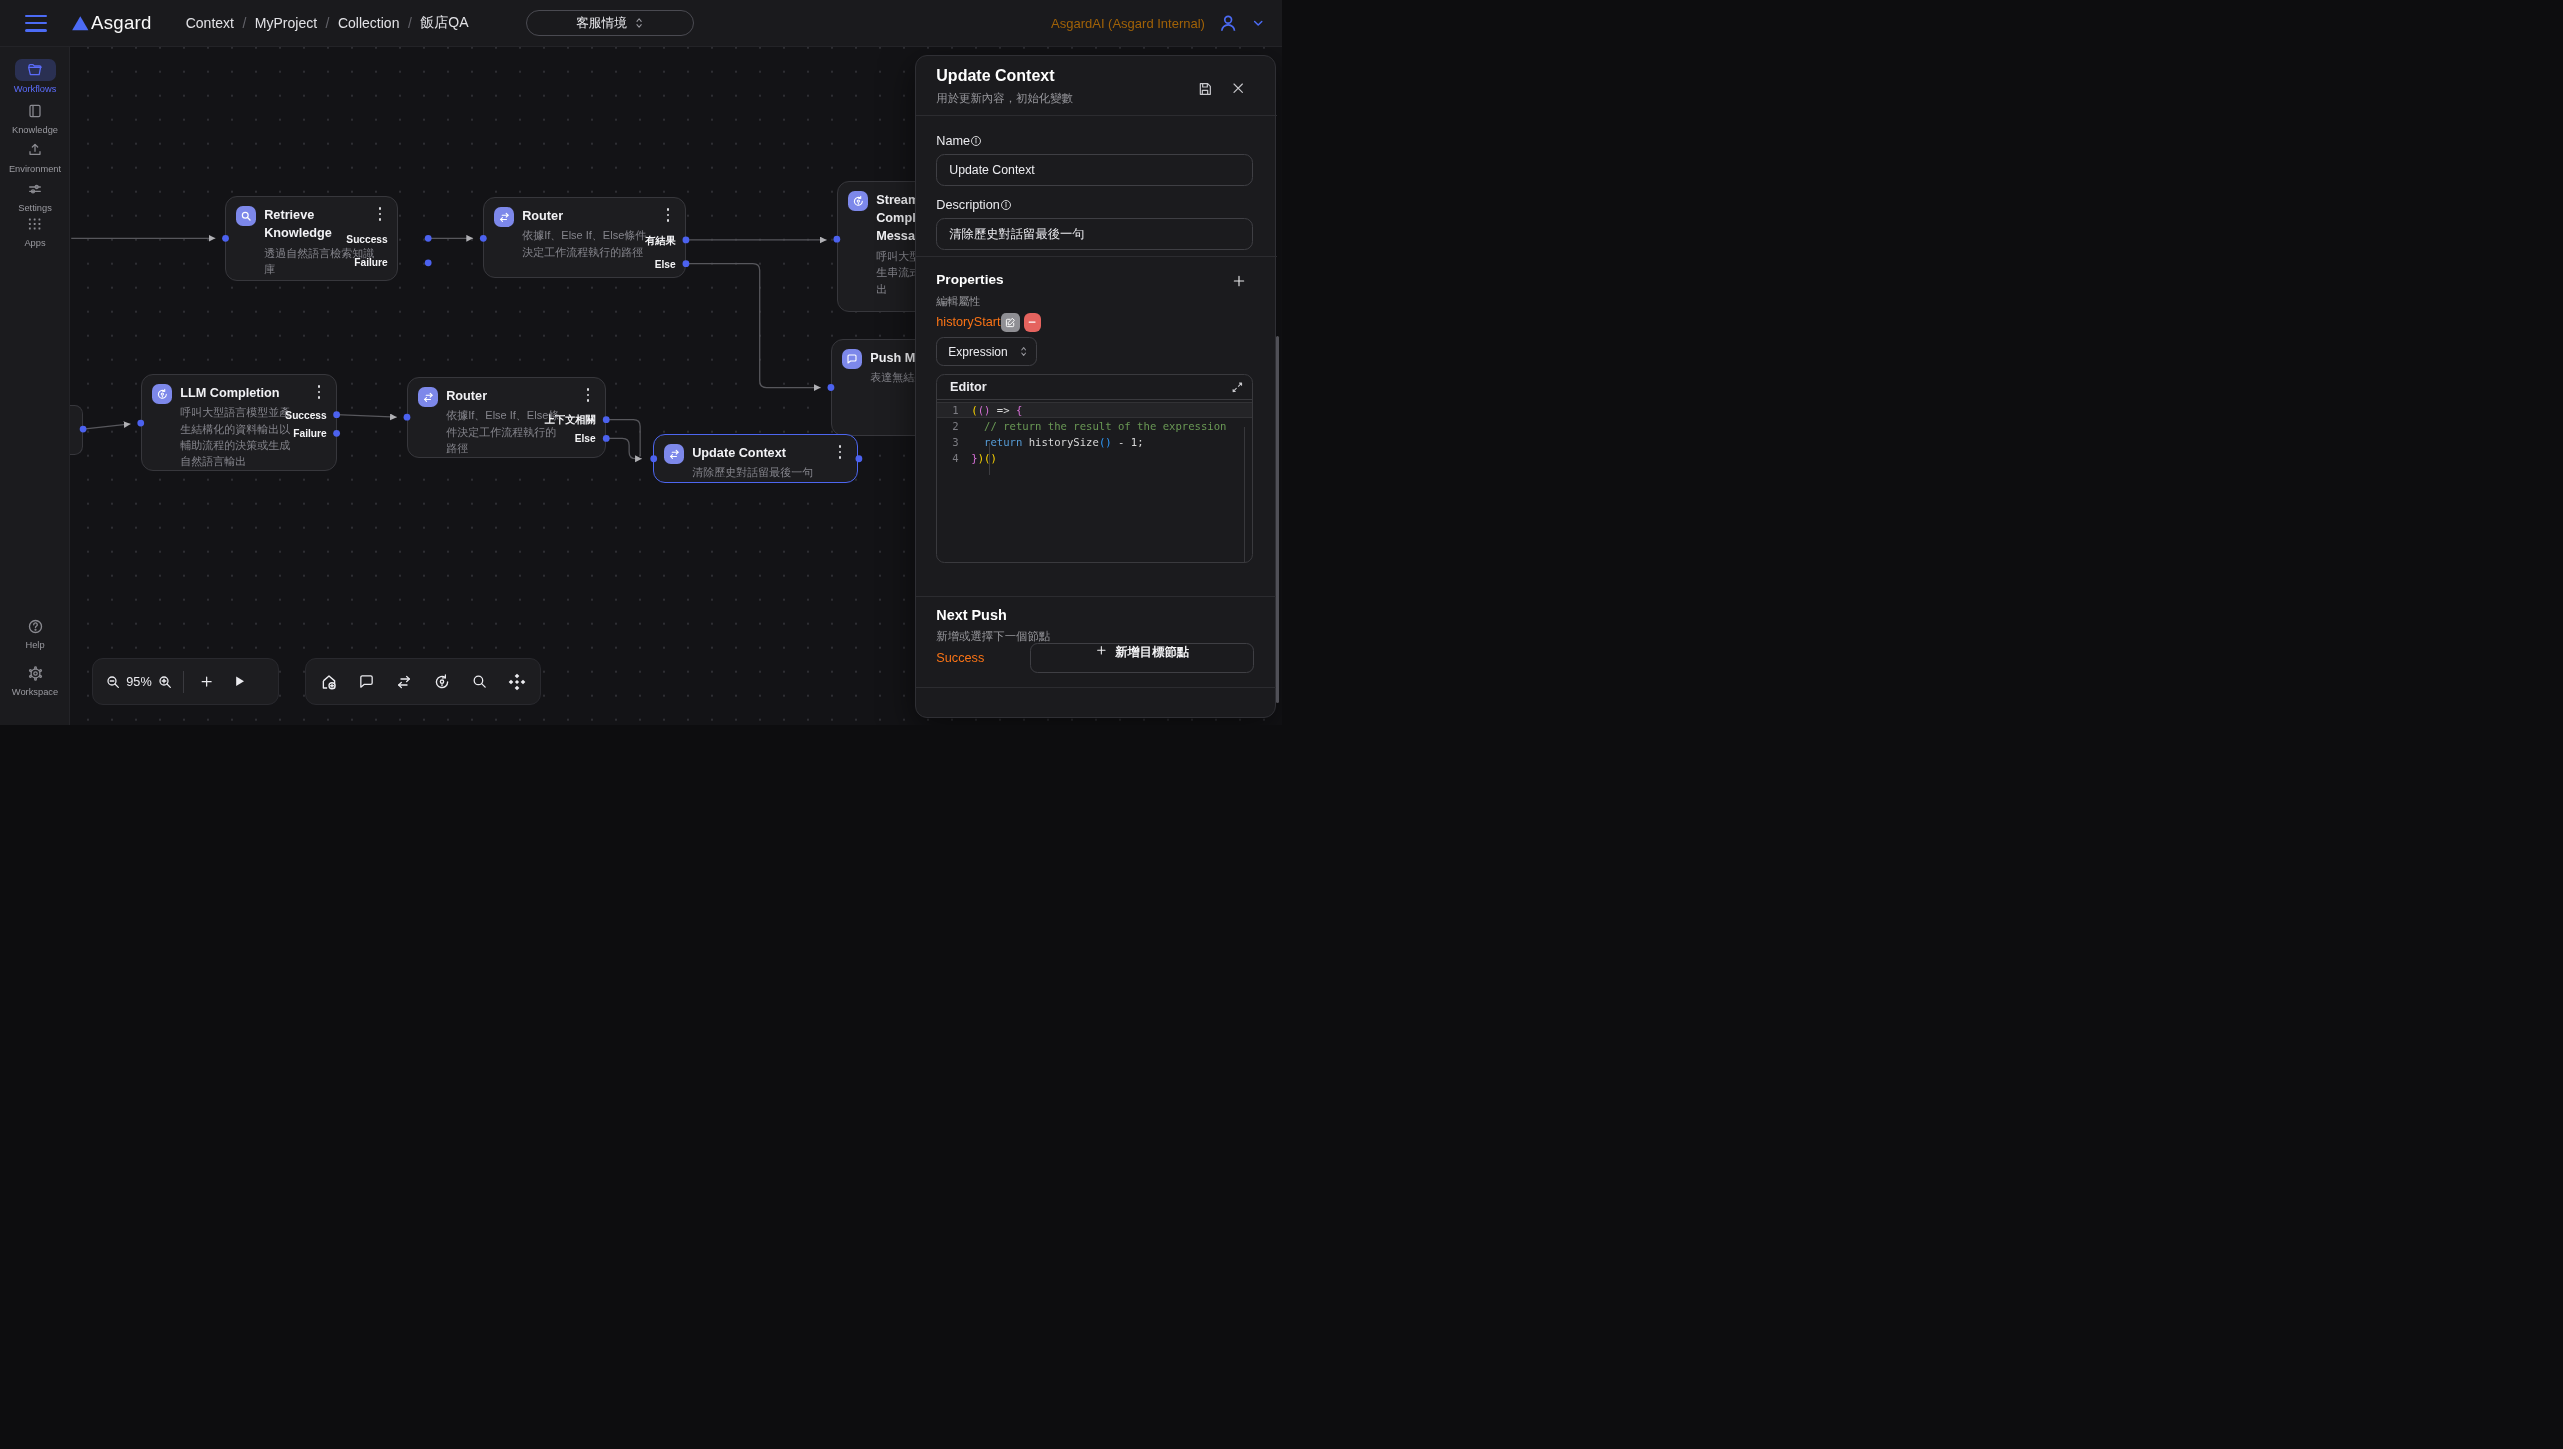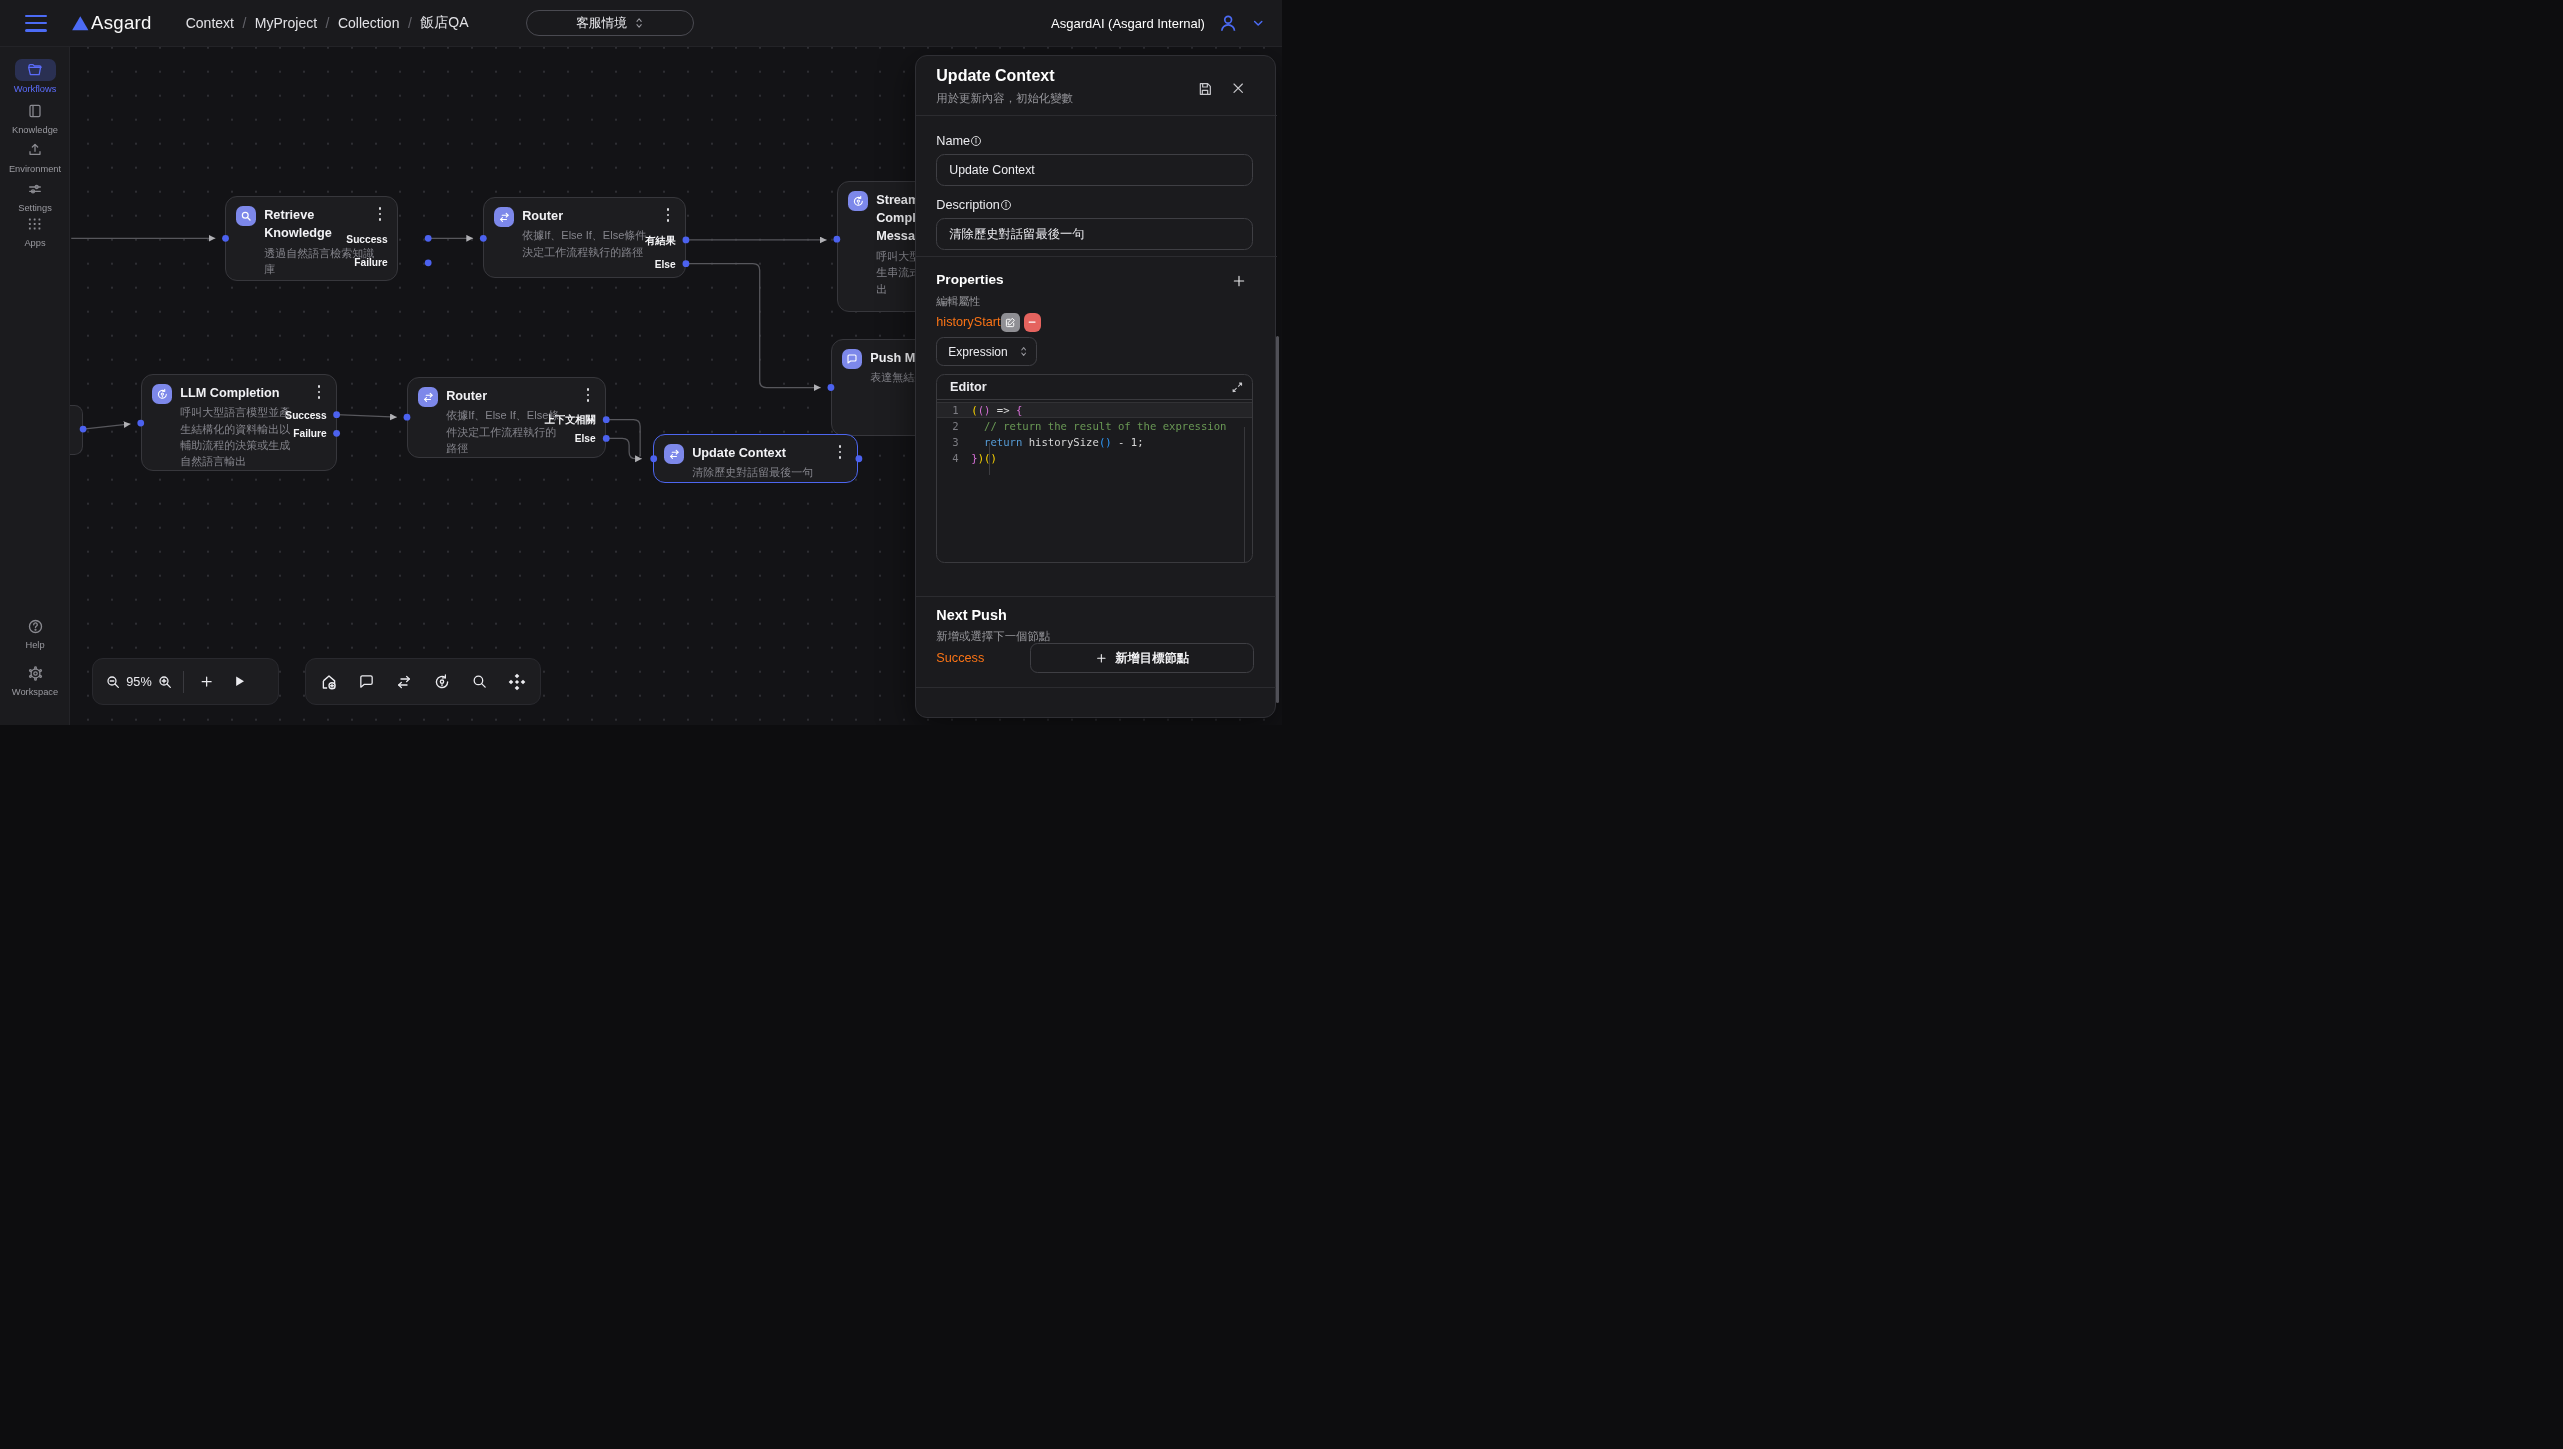--- a/index.html
+++ b/index.html
@@ -14,21 +14,21 @@
   .hamburger { width:22px; height:17px; display:flex; flex-direction:column; justify-content:space-between; cursor:pointer; }
   .hamburger span { display:block; height:2.5px; border-radius:1.7px; background:#4c6bf5; }
   .logo-wrap { display:flex; align-items:center; gap:1px; margin-left:12px; }
   .logo-text { color:#fafafa; font-size:18.6px; font-weight:500; letter-spacing:0.3px; }
   .breadcrumb { display:flex; align-items:center; gap:8.5px; margin-left:22px; font-size:14px; color:#e2e2e6; }
   .breadcrumb .sep { color:#63636a; }
   .env-pill { position:absolute; left:526px; top:10.2px; width:168px; height:26px; border:0.8px solid #4a4a51;
               border-radius:13.6px; display:flex; align-items:center; justify-content:center; gap:6.8px;
               color:#ececf0; font-size:12.7px; cursor:pointer; }
   .nav-right { position:absolute; right:17px; top:0; height:47px; display:flex; align-items:center; gap:12.7px; }
-  .account-label { color:#ffffff; font-size:13px;margin-left:32px; }
+  .account-label { color:#a16207; font-size:13px;margin-left:32px; }
 
   
   .sidebar { position:absolute; left:0; top:47px; width:70px; height:678px; background:#1b1b1e;
              border-right:0.8px solid #242428; z-index:30; }
   .side-item { position:absolute; left:0; width:70px; display:flex; flex-direction:column; align-items:center; cursor:pointer; }
   .side-item .pill { width:41px; height:22px; border-radius:6.8px; display:flex; align-items:center; justify-content:center; }
   .side-item.active .pill { background:#2a3052; }
   .side-item .lbl { margin-top:3.4px; font-size:9.3px; color:#9a9aa0; }
   .side-item.active .lbl { color:#5b6cfa; }
   .side-item svg { color:#8a8a90; }
@@ -92,21 +92,21 @@
                font-size:10.6px; padding-top:2.5px; overflow:hidden; }
   .code-line { position:relative; display:flex; height:16px; line-height:16px; white-space:pre; }
   .code-line.active { background:rgba(255,255,255,.045);
                       box-shadow:inset 0 0.8px 0 rgba(255,255,255,.09), inset 0 -0.8px 0 rgba(255,255,255,.09); }
   .gutter { width:34px; flex:none; text-align:right; padding-right:12.7px; color:#7c7c82; }
   .tok-plain{color:#d8d8d8}.tok-gold{color:#ffd700}.tok-pink{color:#d670d6}
   .tok-comment{color:#6a9955}.tok-kw{color:#569cd6}.tok-blue{color:#2e9cff}
   .indent-guide { position:absolute; left:52px; top:43px; width:0.8px; height:32px; background:#3c3c40; }
   .scroll-track { position:absolute; right:7.6px; top:27px; width:0.8px; height:159px; background:#38383c; }
   .next-btn { position:absolute; left:114px; top:587px; width:224px; height:30px; border:0.8px solid #3f3f44; border-radius:7.6px;
-              display:flex; align-items:center; justify-content:center; gap:7.6px; color:#f2f2f4; font-size:12.3px;
+              display:flex; align-items:flex-start; justify-content:center; gap:7.6px; color:#f2f2f4; font-size:12.3px;
               font-weight:600; cursor:pointer; }
   .win-scrollbar { position:absolute; left:1276px; top:336px; width:2.5px; height:367px; background:#50505ا; background:#505057; border-radius:1.7px; z-index:40; }
 </style>
 </head>
 <body>
 
 <div class="app">
 
   <div class="navbar">
     <div class="nav-left">

